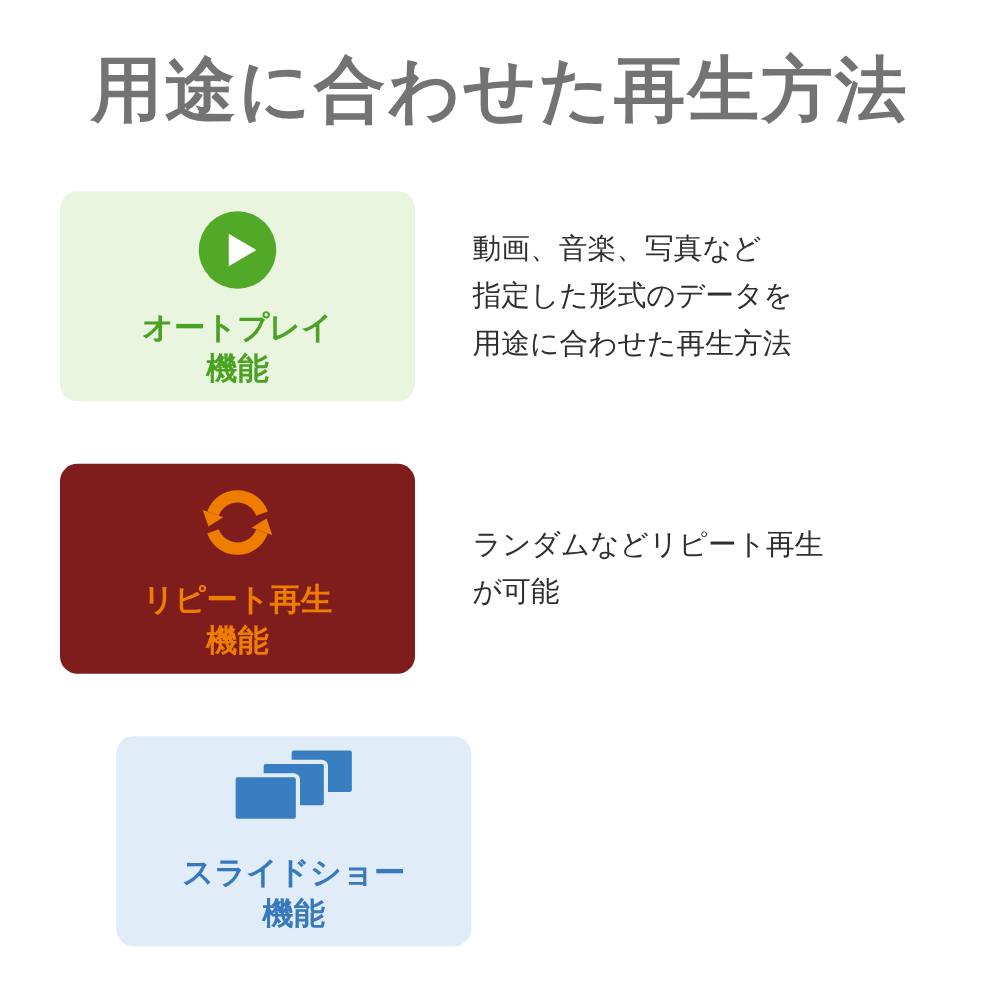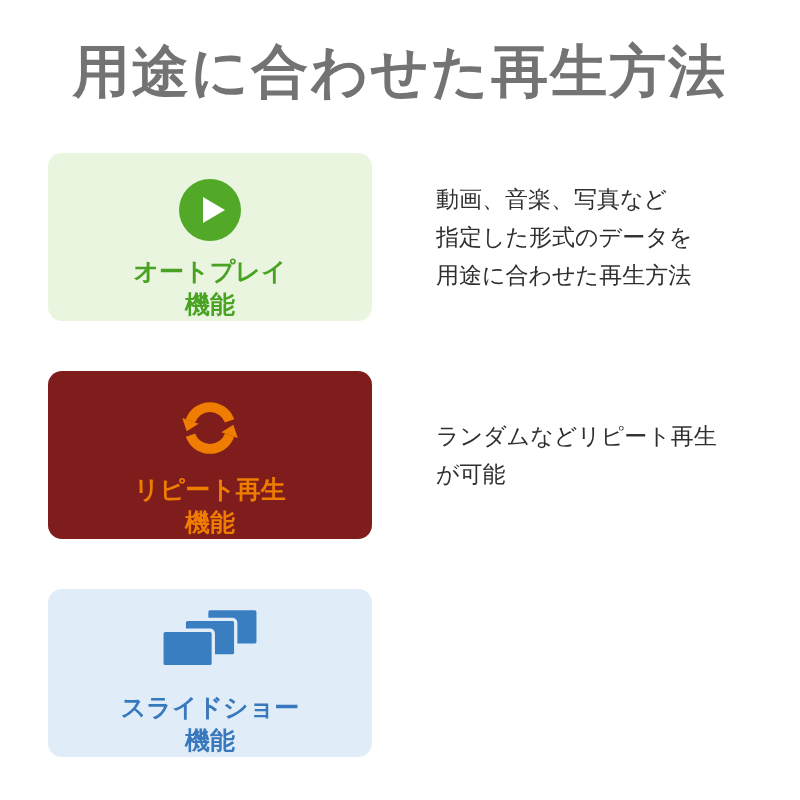--- a/index.html
+++ b/index.html
@@ -21,53 +21,53 @@
     white-space: nowrap;
   }
 
   .row {
     display: flex;
     align-items: center;
     margin-bottom: 50px;
   }
 
   .card {
-    width: 324px;
+    width: 284px;
     height: 168px;
     border-radius: 14px;
     display: flex;
     flex-direction: column;
     align-items: center;
-    justify-content: flex-end;
+    justify-content: center;
     flex: 0 0 auto;
   }
   .card-green  { background: #eaf5e0; }
   .card-orange { background: #7f1d1d; }
-  .card-blue   { background: #e0ecf8; }
+  .card-blue   { background: #e0ecf8; margin-left: 45px; }
 
   .icon-wrap {
     height: 74px;
     display: flex;
     align-items: center;
     justify-content: center;
     margin-bottom: 8px;
   }
 
   .card-label {
     font-size: 25px;
     font-weight: 700;
     text-align: center;
     line-height: 1.32;
   }
   .label-green  { color: #4aa222; }
   .label-orange { color: #ee7d00; }
   .label-blue   { color: #3878bc; }
 
   .desc {
-    margin-left: 64px;
+    margin-left: 46px;
     font-size: 23px;
     line-height: 1.66;
     color: #2f2f2f;
     font-weight: 500;
   }
   .desc div { white-space: nowrap; }
 </style>
 </head>
 <body>
 

